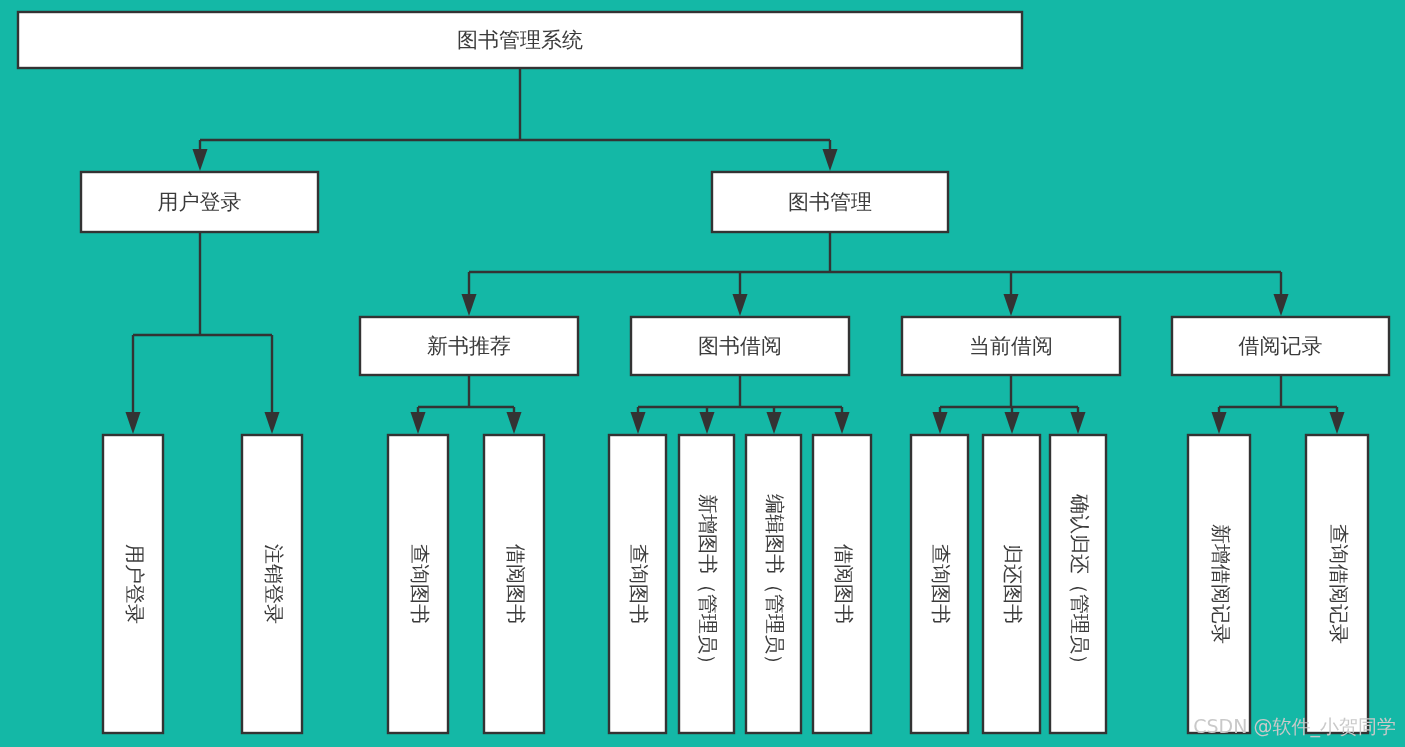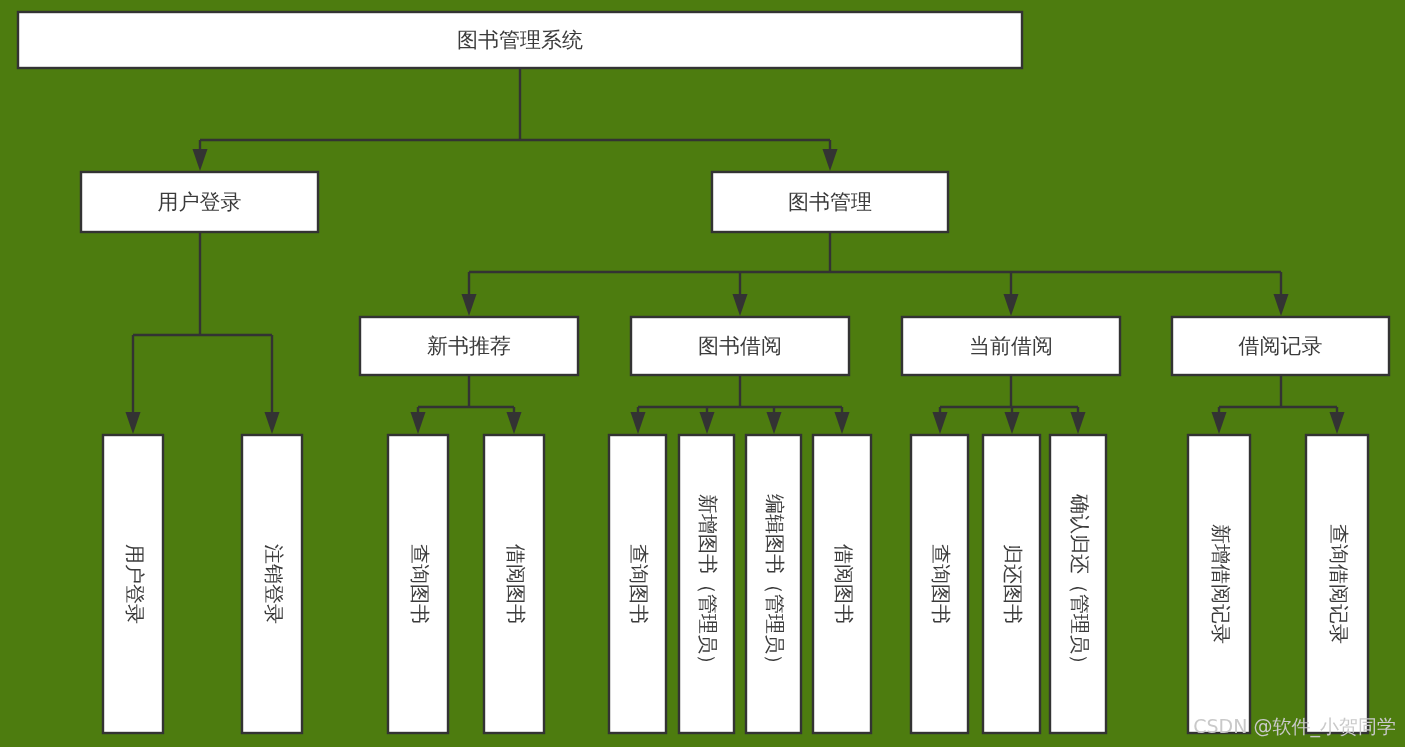--- a/index.html
+++ b/index.html
@@ -9,21 +9,21 @@
     background: #ffffff;
   }
   body {
     font-family: "DejaVu Sans", "Liberation Sans", sans-serif;
     -webkit-font-smoothing: antialiased;
   }
   #diagram-root {
     position: relative;
     width: 1405px;
     height: 747px;
-    background: #4d7c0f;
+    background: #14b8a6;
     overflow: hidden;
   }
   svg.canvas {
     position: absolute;
     left: 0;
     top: 0;
     width: 1405px;
     height: 747px;
     display: block;
   }

